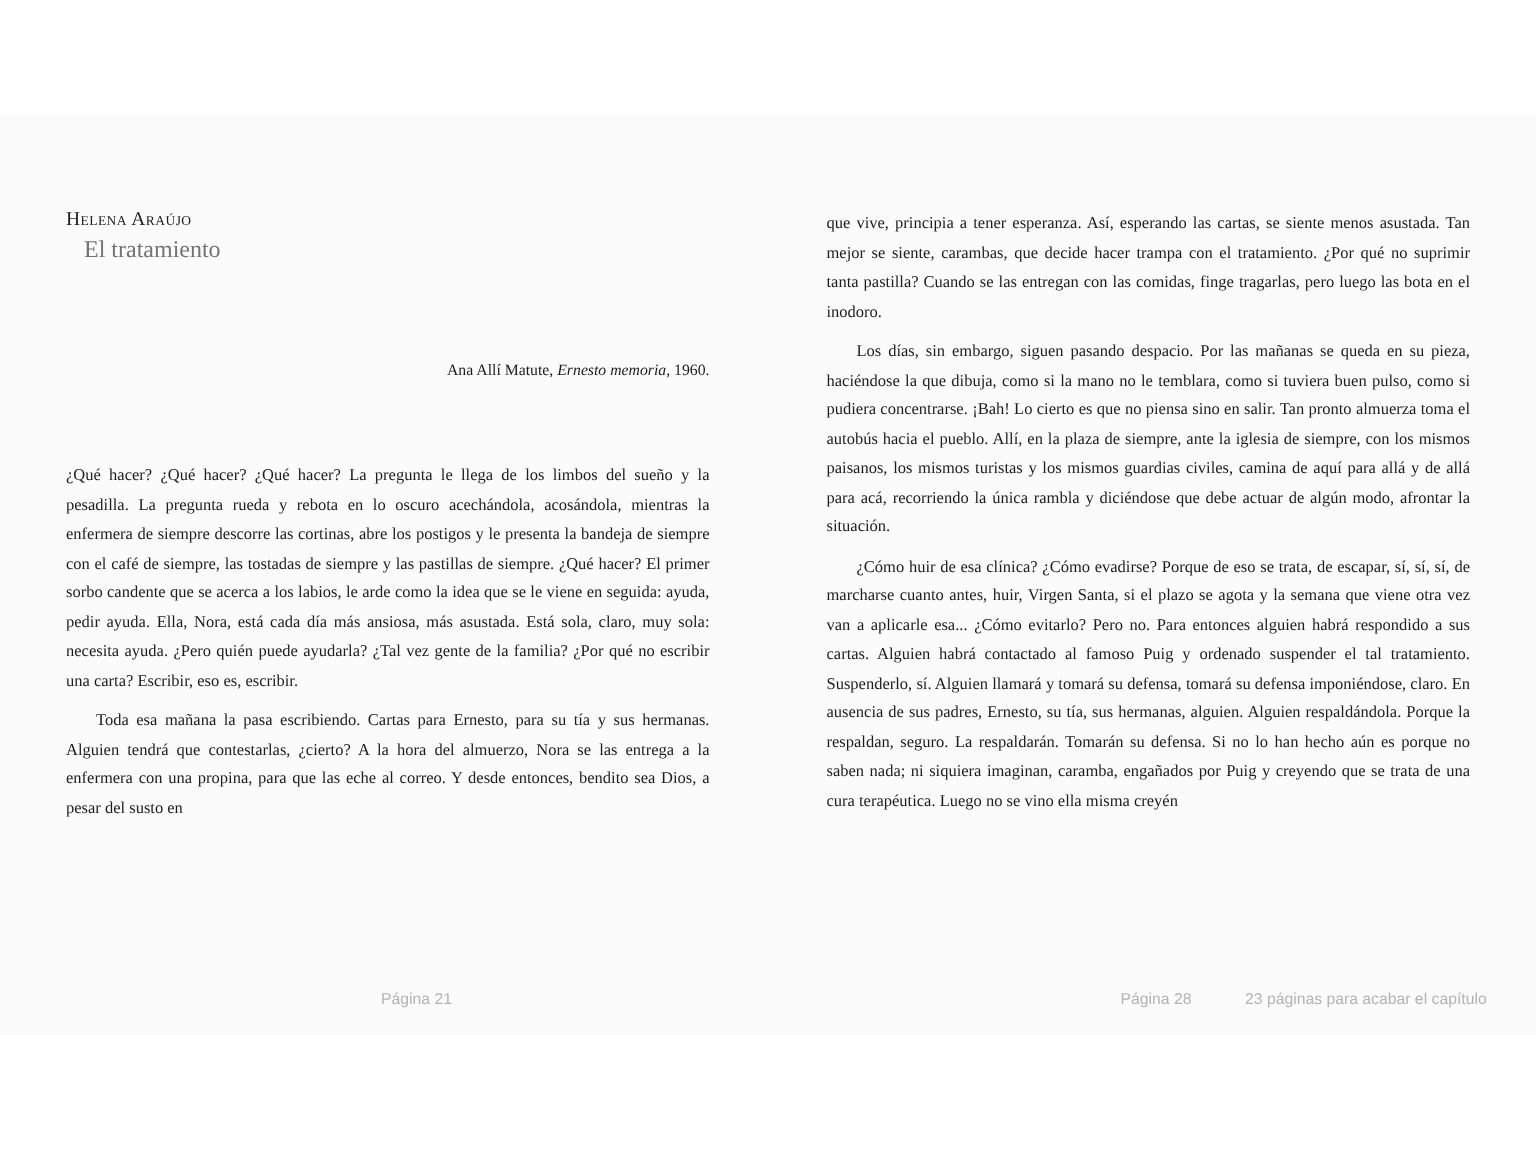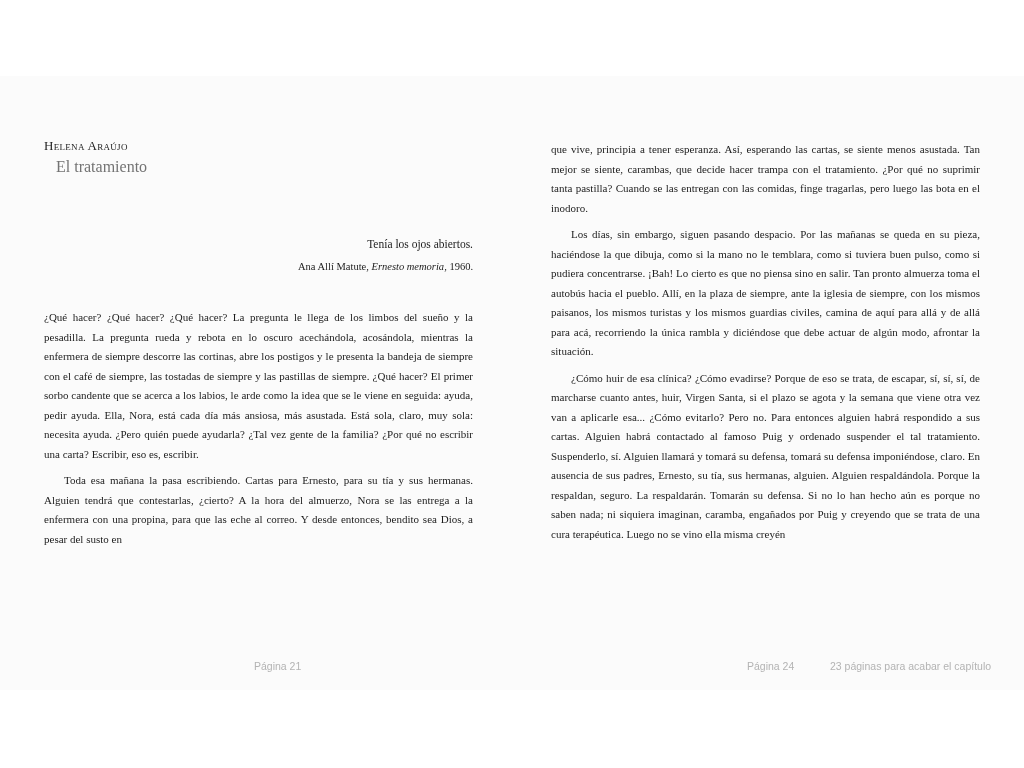--- a/index.html
+++ b/index.html
@@ -27,34 +27,33 @@
 </head>
 <body>
 
 <div class="book">
 
   <div class="page page-left serif">
     <div class="author">Helena Araújo</div>
     <div class="title">El tratamiento</div>
 
     <div class="epigraph">
-      <div>Tenía los ojos abiertos.</div>
       <div class="cite"><span>Ana Allí Matute, </span><em>Ernesto memoria</em><span>, 1960.</span></div>
     </div>
 
     <div class="body left-body">
       <p>¿Qué hacer? ¿Qué hacer? ¿Qué hacer? La pregunta le llega de los limbos del sueño y la pesadilla. La pregunta rueda y rebota en lo oscuro acechán­dola, acosándola, mientras la enfermera de siempre descorre las cortinas, abre los postigos y le presenta la bandeja de siempre con el café de siem­pre, las tostadas de siempre y las pastillas de siempre. ¿Qué hacer? El pri­mer sorbo candente que se acerca a los labios, le arde como la idea que se le viene en seguida: ayuda, pedir ayuda. Ella, Nora, está cada día más ansiosa, más asustada. Está sola, claro, muy sola: necesita ayuda. ¿Pero quién puede ayudarla? ¿Tal vez gente de la familia? ¿Por qué no escribir una carta? Escribir, eso es, escribir.</p>
       <p class="indent">Toda esa mañana la pasa escribiendo. Cartas para Ernesto, para su tía y sus hermanas. Alguien tendrá que contestarlas, ¿cierto? A la hora del almuerzo, Nora se las entrega a la enfermera con una propina, para que las eche al correo. Y desde entonces, bendito sea Dios, a pesar del susto en</p>
     </div>
   </div>
 
   <div class="page page-right serif">
     <div class="body right-body">
       <p>que vive, principia a tener esperanza. Así, esperando las cartas, se siente menos asustada. Tan mejor se siente, carambas, que decide hacer trampa con el tratamiento. ¿Por qué no suprimir tanta pastilla? Cuando se las entregan con las comidas, finge tragarlas, pero luego las bota en el inodoro.</p>
       <p class="indent">Los días, sin embargo, siguen pasando despacio. Por las mañanas se queda en su pieza, haciéndose la que dibuja, como si la mano no le tembla­ra, como si tuviera buen pulso, como si pudiera concentrarse. ¡Bah! Lo cierto es que no piensa sino en salir. Tan pronto almuerza toma el autobús hacia el pueblo. Allí, en la plaza de siempre, ante la iglesia de siempre, con los mismos paisanos, los mismos turistas y los mismos guardias civiles, camina de aquí para allá y de allá para acá, recorriendo la única rambla y diciéndose que debe actuar de algún modo, afrontar la situación.</p>
       <p class="indent">¿Cómo huir de esa clínica? ¿Cómo evadirse? Porque de eso se trata, de escapar, sí, sí, sí, de marcharse cuanto antes, huir, Virgen Santa, si el plazo se agota y la semana que viene otra vez van a aplicarle esa... ¿Cómo evitar­lo? Pero no. Para entonces alguien habrá respondido a sus cartas. Alguien habrá contactado al famoso Puig y ordenado suspender el tal tratamiento. Suspenderlo, sí. Alguien llamará y tomará su defensa, tomará su defensa imponiéndose, claro. En ausencia de sus padres, Ernesto, su tía, sus her­manas, alguien. Alguien respaldándola. Porque la respaldan, seguro. La respaldarán. Tomarán su defensa. Si no lo han hecho aún es porque no saben nada; ni siquiera imaginan, caramba, engañados por Puig y creyendo que se trata de una cura terapéutica. Luego no se vino ella misma creyén­</p>
     </div>
   </div>
 
   <div class="pagenum pn-left">Página 21</div>
-  <div class="pagenum pn-right">Página 24</div>
+  <div class="pagenum pn-right">Página 28</div>
   <div class="remaining">23 páginas para acabar el capítulo</div>
 </div>
 
 </body></html>

